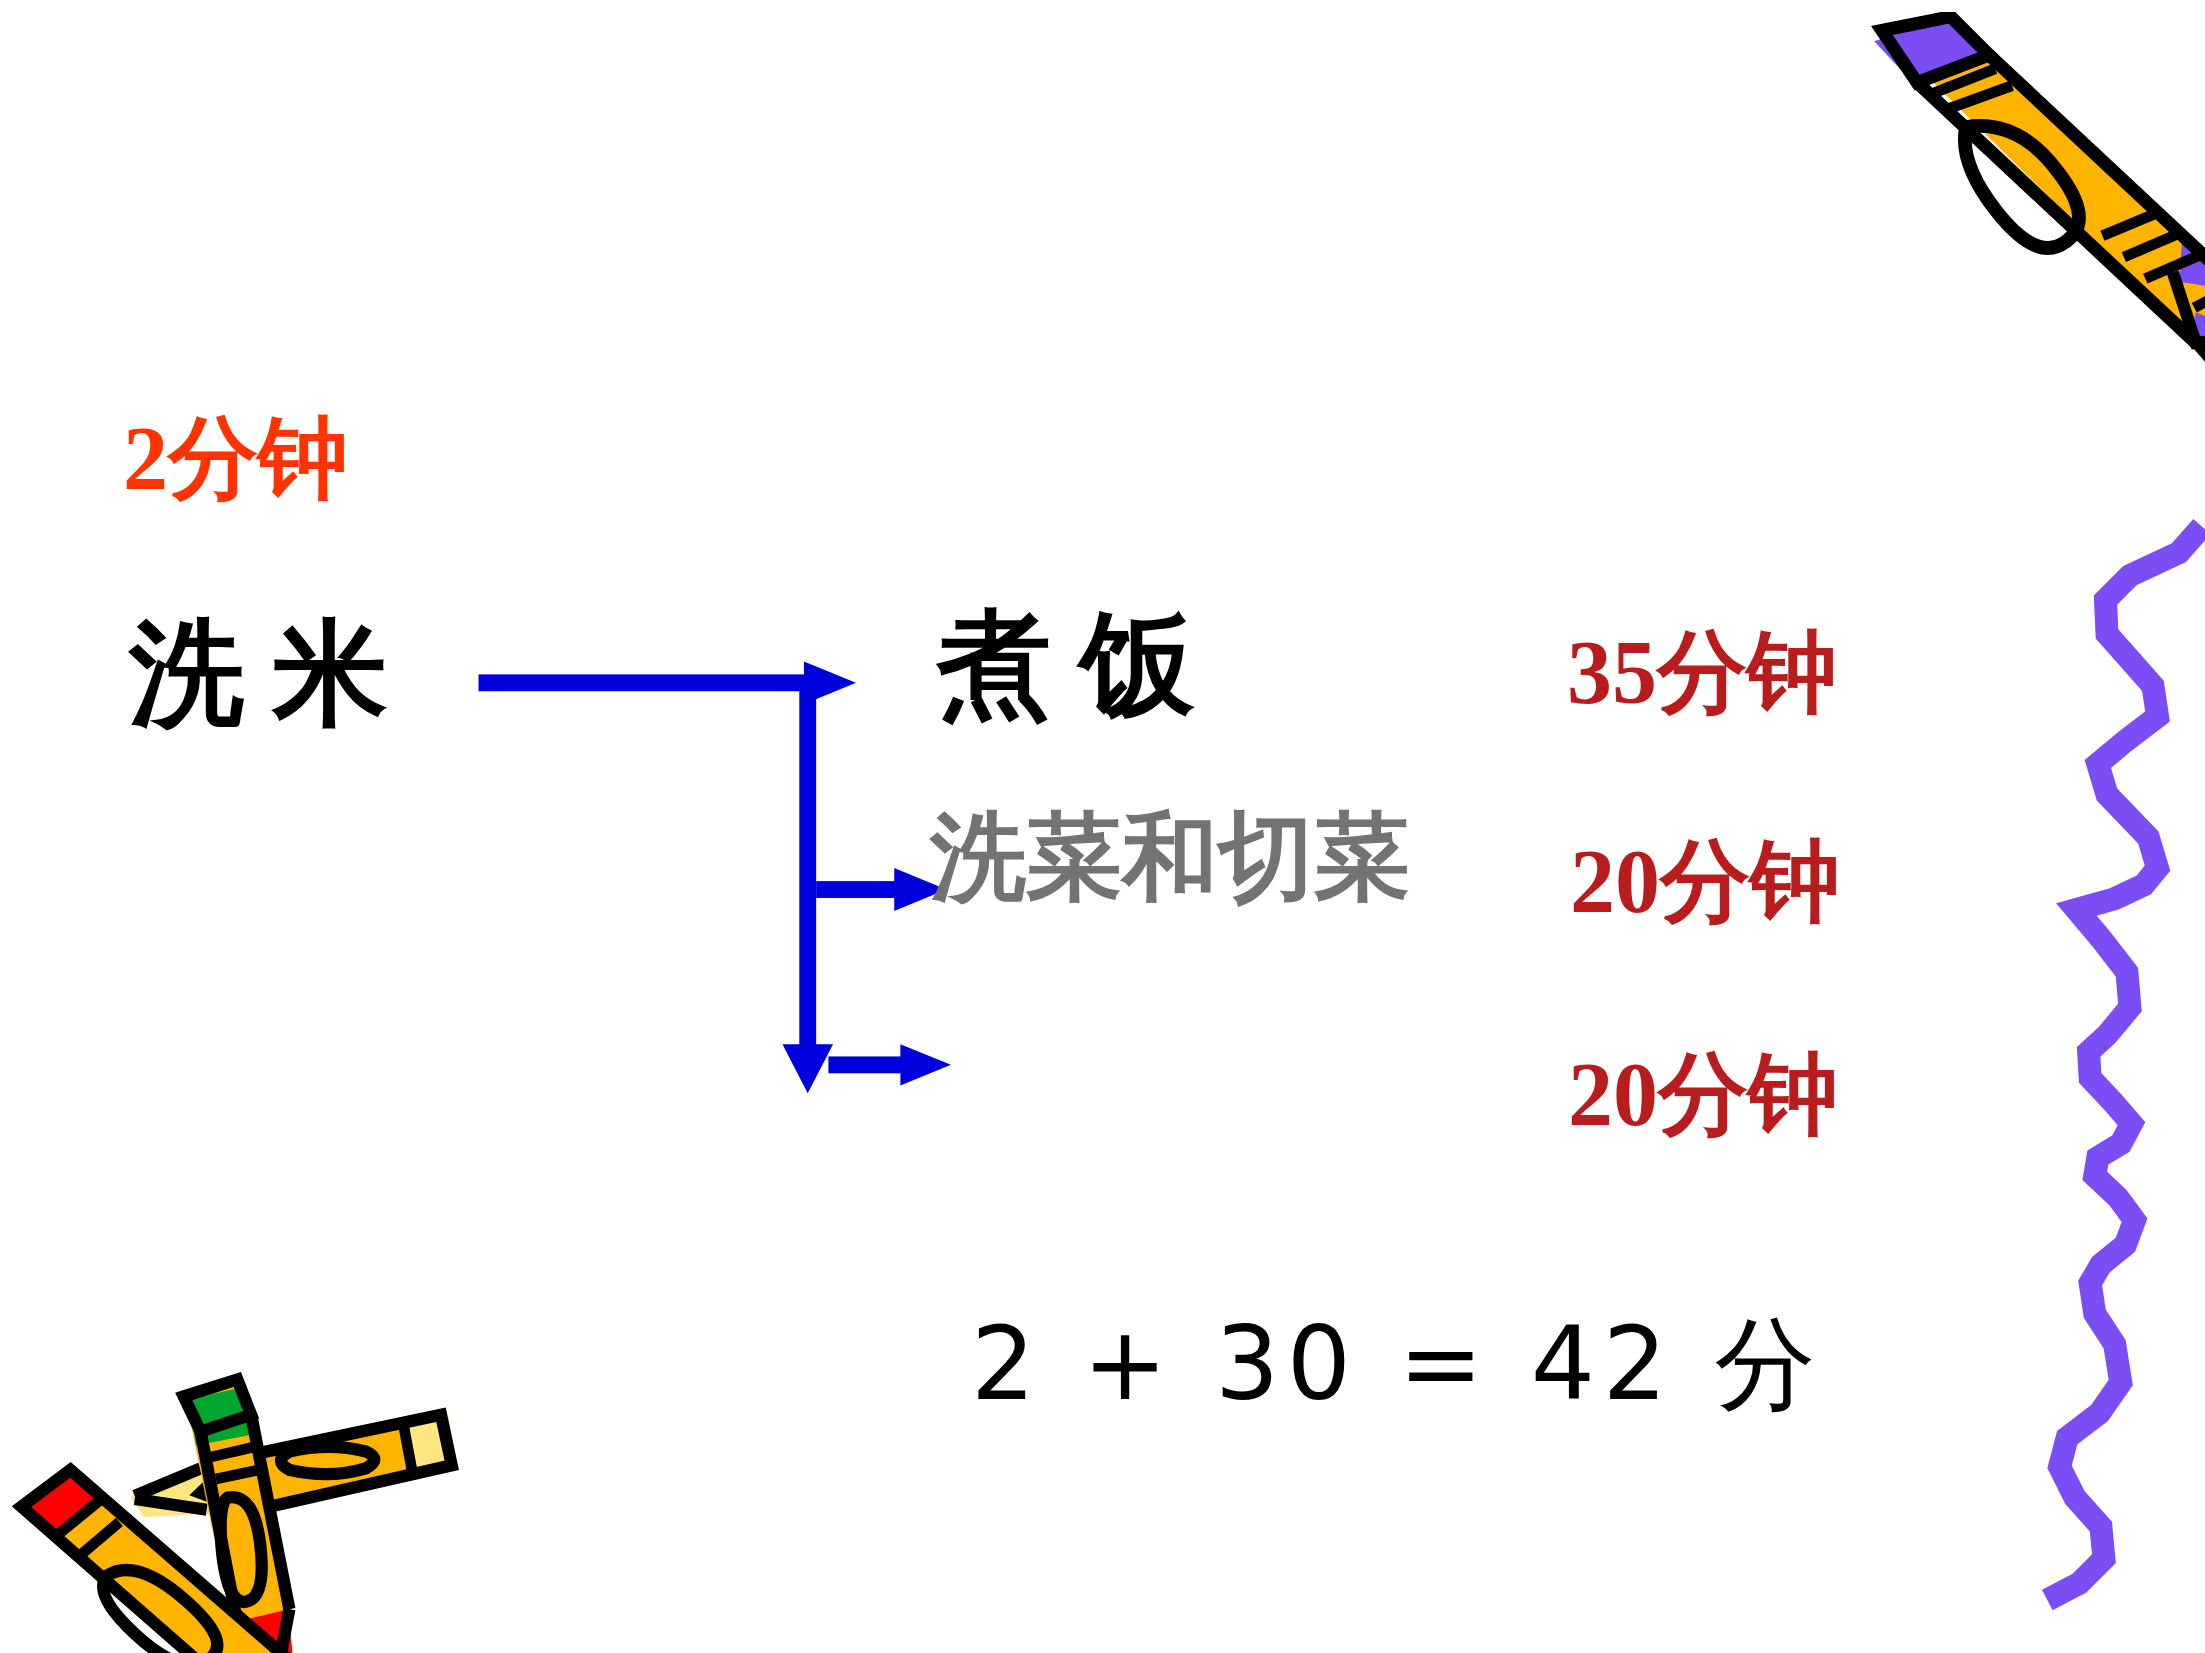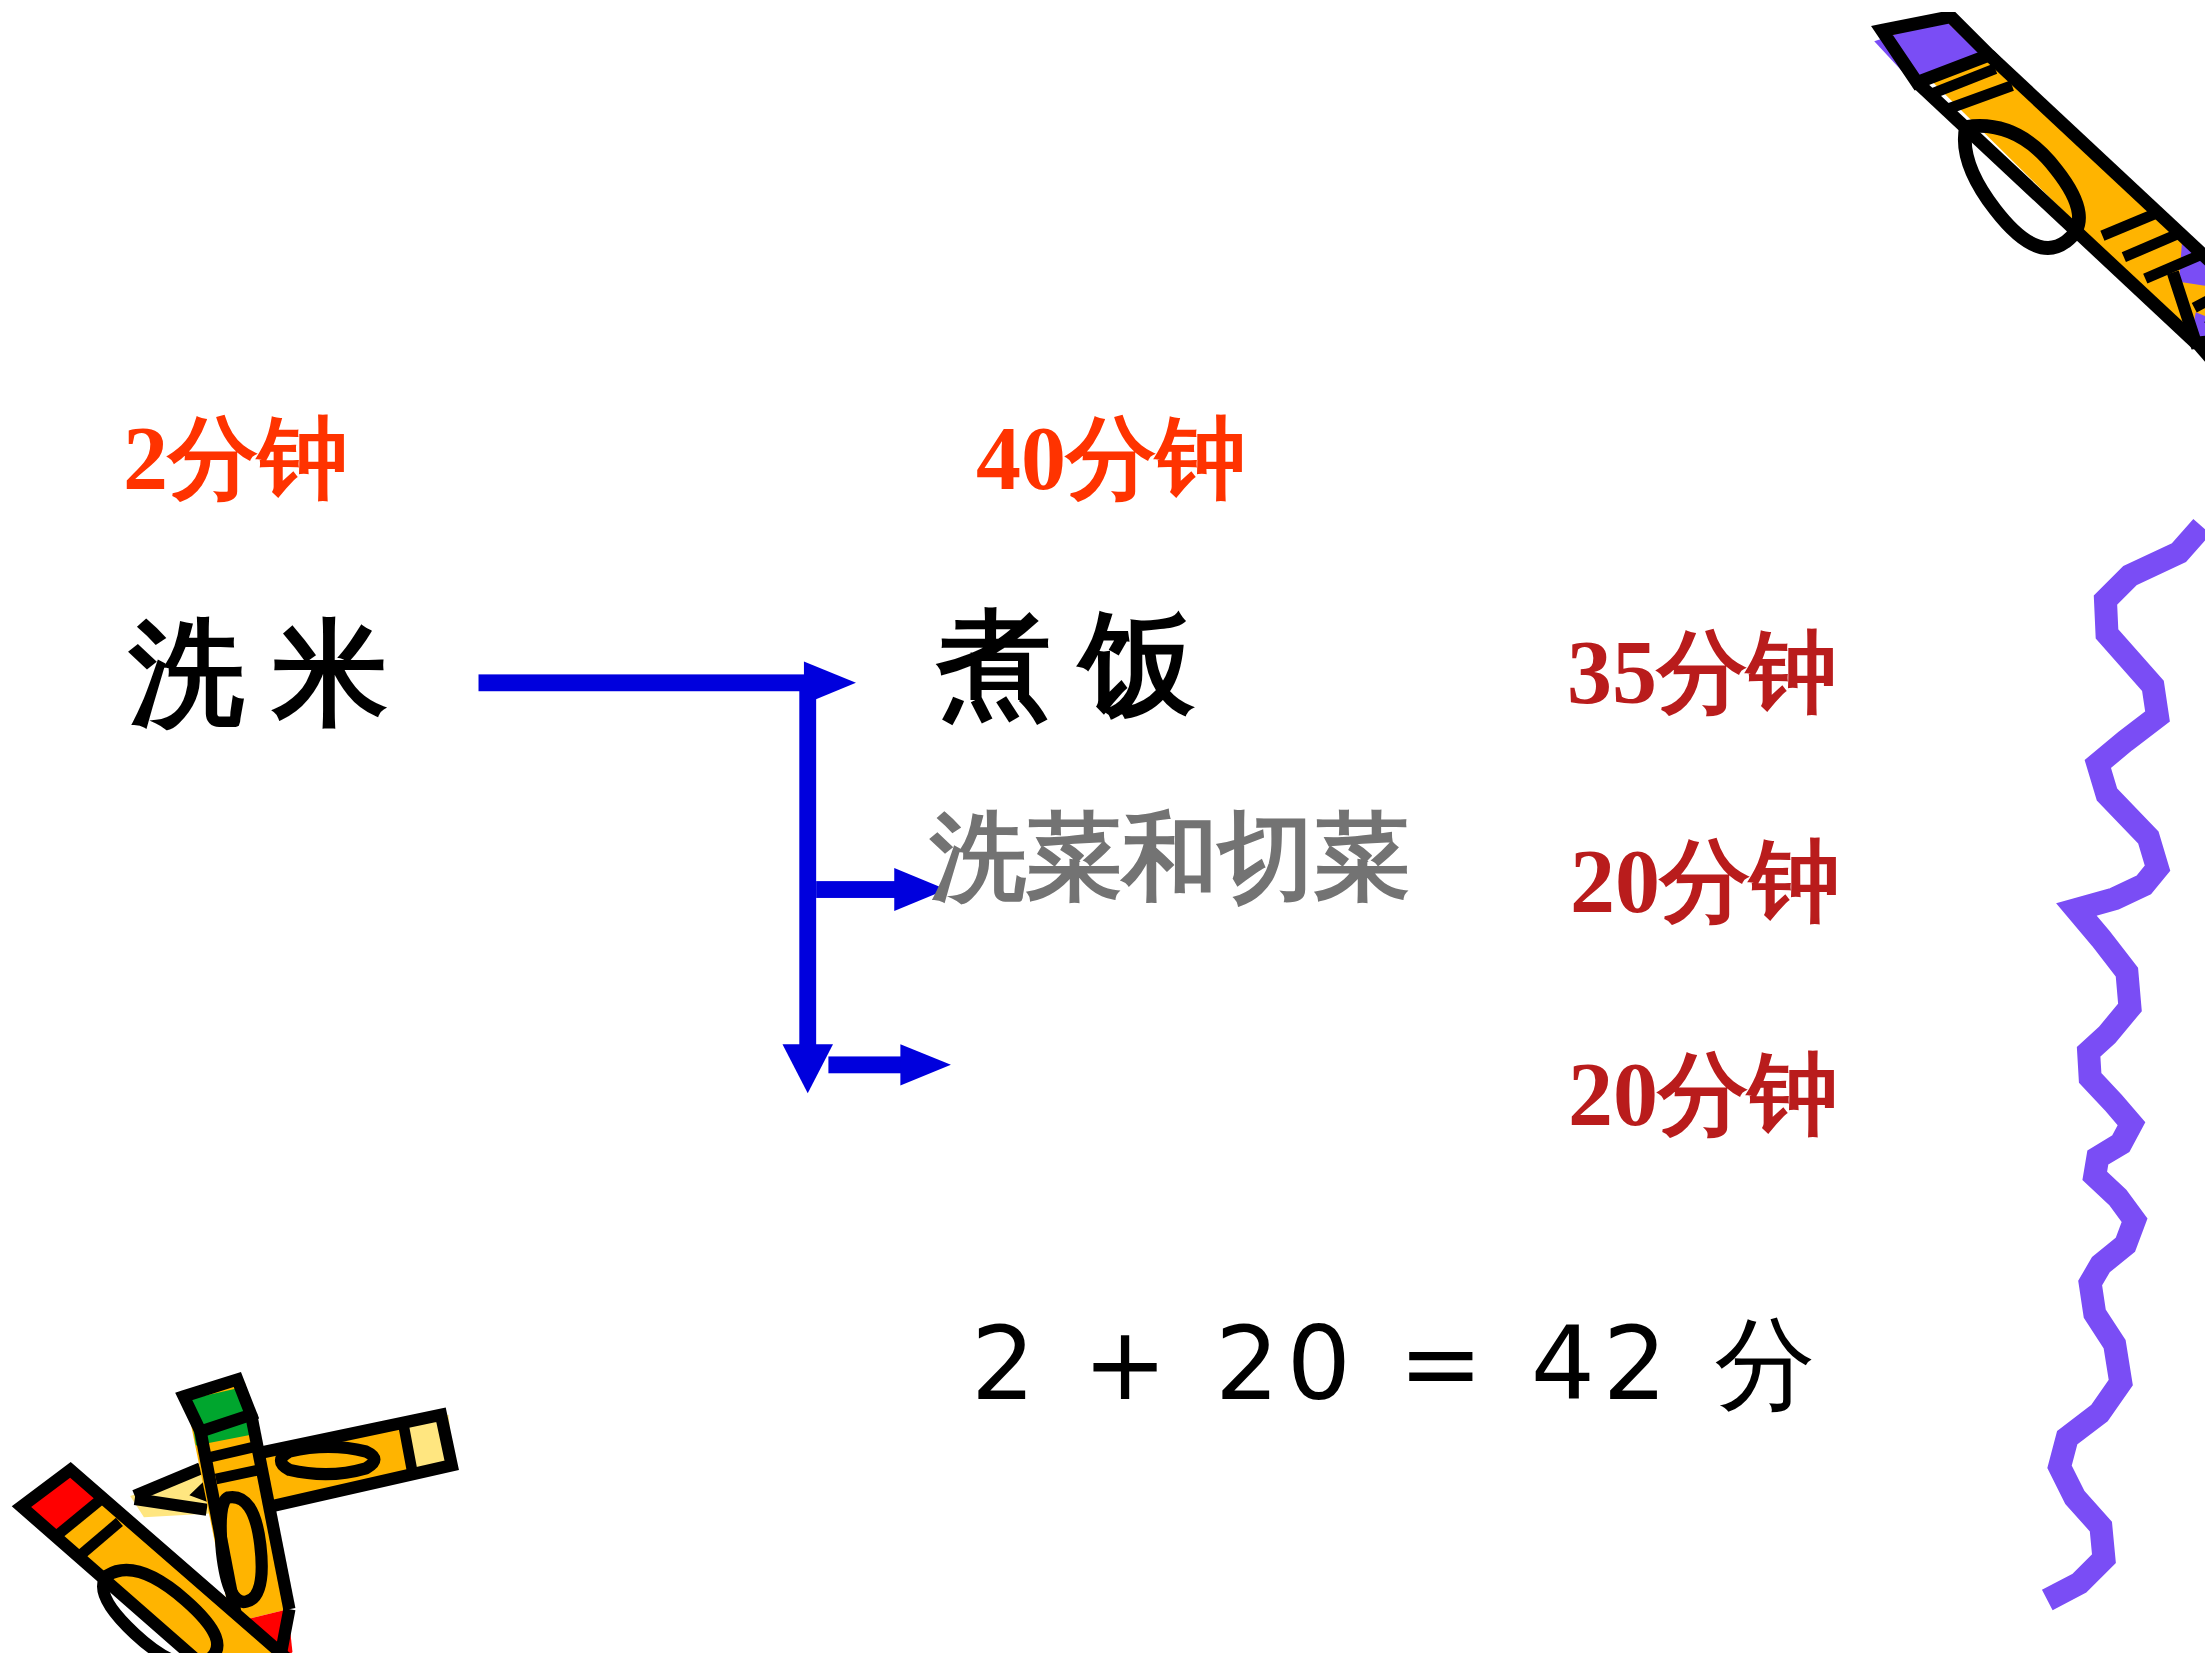--- a/index.html
+++ b/index.html
@@ -181,31 +181,30 @@
       <path d="M18,262 L82,214 L376,470 L324,530 Z" fill="none" stroke="#000000" stroke-width="16"></path>
       <path d="M64,300 L120,254" fill="none" stroke="#000000" stroke-width="14"></path>
       <path d="M92,328 L146,282" fill="none" stroke="#000000" stroke-width="14"></path>
       <path d="M130,352 Q168,328 232,384 Q296,440 262,462 Q226,484 166,428 Q110,376 130,352 Z" fill="none" stroke="#000000" stroke-width="16"></path>
       <path d="M322,528 L404,548 L374,470" fill="none" stroke="#000000" stroke-width="16"></path>
     </g>
   </svg>
 
   <div class="txt hdr-time" id="hdr-2min">2分钟</div>
 
-  <div class="txt hdr-time" id="hdr-40min">40分钟</div>
 
   <div class="txt task-big" id="task-ximi">洗 米</div>
 
   <div class="txt task-big" id="task-zhufan">煮 饭</div>
 
   <div class="txt dur" id="dur-35">35分钟</div>
 
   <div class="txt task-mid" id="task-xicai">洗菜和切菜</div>
 
   <div class="txt dur" id="dur-20a">20分钟</div>
 
 
   <div class="txt dur" id="dur-20b">20分钟</div>
 
-  <div class="equation">2 + 20 = 42 分</div>
+  <div class="equation">2 + 30 = 42 分</div>
 
 </div>
 
 
 </body></html>

